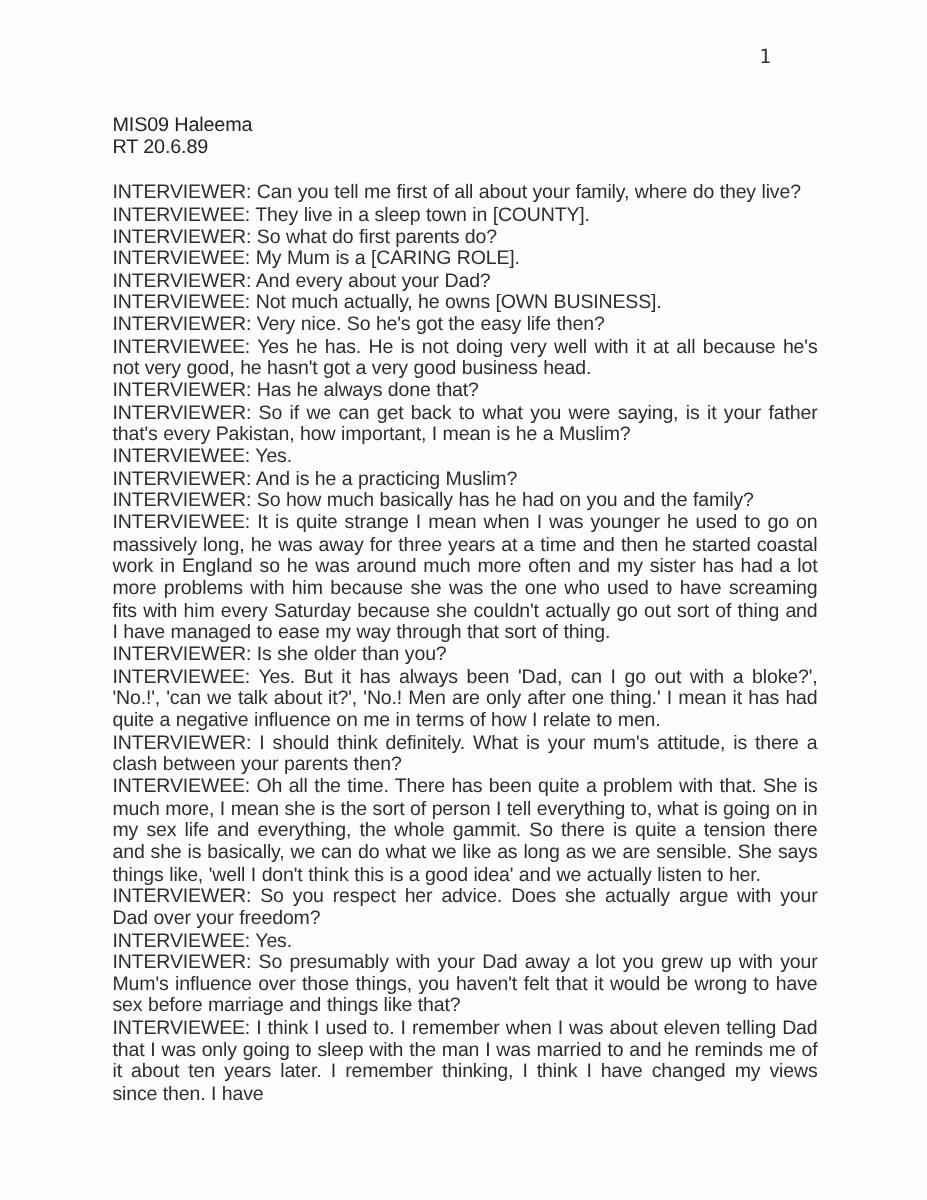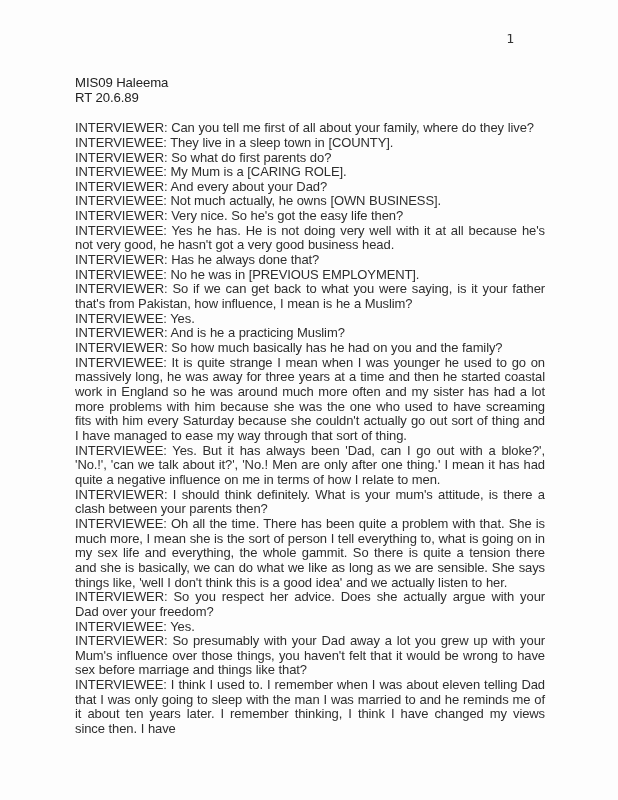--- a/index.html
+++ b/index.html
@@ -59,26 +59,26 @@
   <div class="transcript">
     <p class="turn"><span>INTERVIEWER:</span> <span>Can you tell me first of all about your family, where do they live?</span></p>
     <p class="turn"><span>INTERVIEWEE:</span> <span>They live in a sleep town in [COUNTY].</span></p>
     <p class="turn"><span>INTERVIEWER:</span> <span>So what do first parents do?</span></p>
     <p class="turn"><span>INTERVIEWEE:</span> <span>My Mum is a [CARING ROLE].</span></p>
     <p class="turn"><span>INTERVIEWER:</span> <span>And every about your Dad?</span></p>
     <p class="turn"><span>INTERVIEWEE:</span> <span>Not much actually, he owns [OWN BUSINESS].</span></p>
     <p class="turn"><span>INTERVIEWER:</span> <span>Very nice. So he's got the easy life then?</span></p>
     <p class="turn"><span>INTERVIEWEE:</span> <span>Yes he has. He is not doing very well with it at all because he's not very good, he hasn't got a very good business head.</span></p>
     <p class="turn"><span>INTERVIEWER:</span> <span>Has he always done that?</span></p>
-    <p class="turn"><span>INTERVIEWEE:</span> <span>No he was in [PREVIOUS EMPLOYMENT].</span></p>
-    <p class="turn"><span>INTERVIEWER:</span> <span>So if we can get back to what you were saying, is it your father that's from Pakistan, how influence, I mean is he a Muslim?</span></p>
+    <p class="turn"><span>INTERVIEWER:</span> <span>So if we can get back to what you were saying, is it your father that's every Pakistan, how important, I mean is he a Muslim?</span></p>
     <p class="turn"><span>INTERVIEWEE:</span> <span>Yes.</span></p>
     <p class="turn"><span>INTERVIEWER:</span> <span>And is he a practicing Muslim?</span></p>
     <p class="turn"><span>INTERVIEWER:</span> <span>So how much basically has he had on you and the family?</span></p>
     <p class="turn"><span>INTERVIEWEE:</span> <span>It is quite strange I mean when I was younger he used to go on massively long, he was away for three years at a time and then he started coastal work in England so he was around much more often and my sister has had a lot more problems with him because she was the one who used to have screaming fits with him every Saturday because she couldn't actually go out sort of thing and I have managed to ease my way through that sort of thing.</span></p>
+    <p class="turn"><span>INTERVIEWER:</span> <span>Is she older than you?</span></p>
     <p class="turn"><span>INTERVIEWEE:</span> <span>Yes. But it has always been 'Dad, can I go out with a bloke?', 'No.!', 'can we talk about it?', 'No.! Men are only after one thing.' I mean it has had quite a negative influence on me in terms of how I relate to men.</span></p>
     <p class="turn"><span>INTERVIEWER:</span> <span>I should think definitely. What is your mum's attitude, is there a clash between your parents then?</span></p>
     <p class="turn"><span>INTERVIEWEE:</span> <span>Oh all the time. There has been quite a problem with that. She is much more, I mean she is the sort of person I tell everything to, what is going on in my sex life and everything, the whole gammit. So there is quite a tension there and she is basically, we can do what we like as long as we are sensible. She says things like, 'well I don't think this is a good idea' and we actually listen to her.</span></p>
     <p class="turn"><span>INTERVIEWER:</span> <span>So you respect her advice. Does she actually argue with your Dad over your freedom?</span></p>
     <p class="turn"><span>INTERVIEWEE:</span> <span>Yes.</span></p>
     <p class="turn"><span>INTERVIEWER:</span> <span>So presumably with your Dad away a lot you grew up with your Mum's influence over those things, you haven't felt that it would be wrong to have sex before marriage and things like that?</span></p>
     <p class="turn"><span>INTERVIEWEE:</span> <span>I think I used to. I remember when I was about eleven telling Dad that I was only going to sleep with the man I was married to and he reminds me of it about ten years later. I remember thinking, I think I have changed my views since then. I have</span></p>
   </div>
 </div>
 

